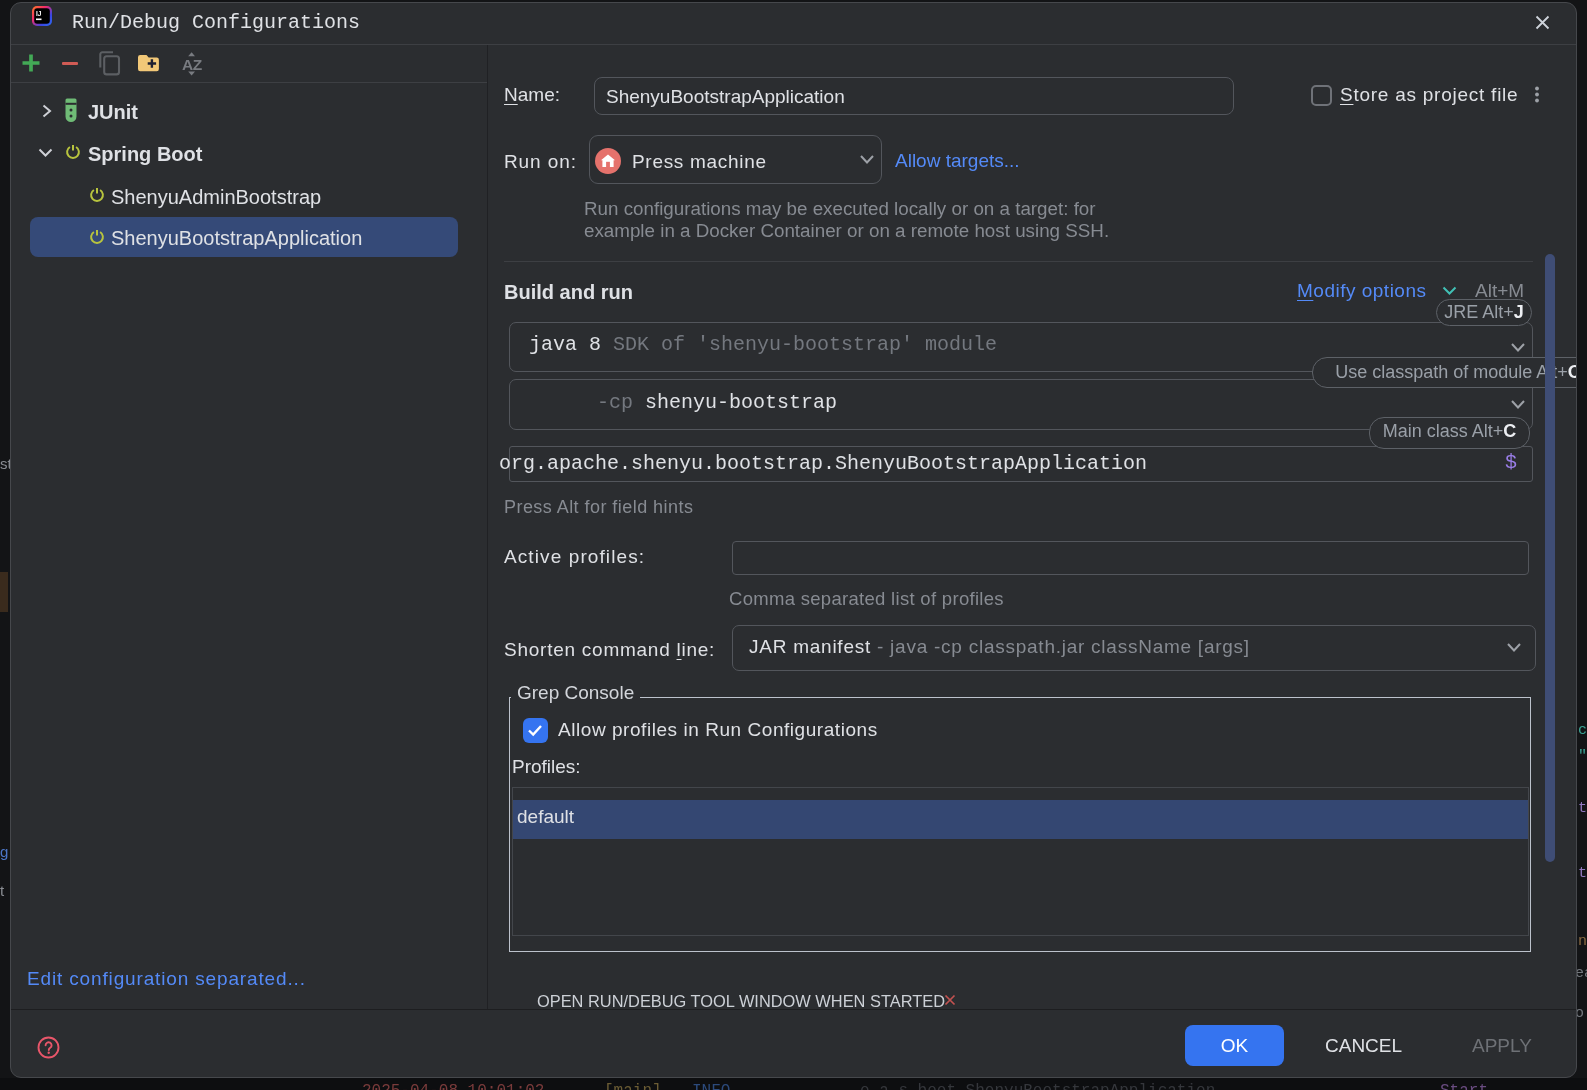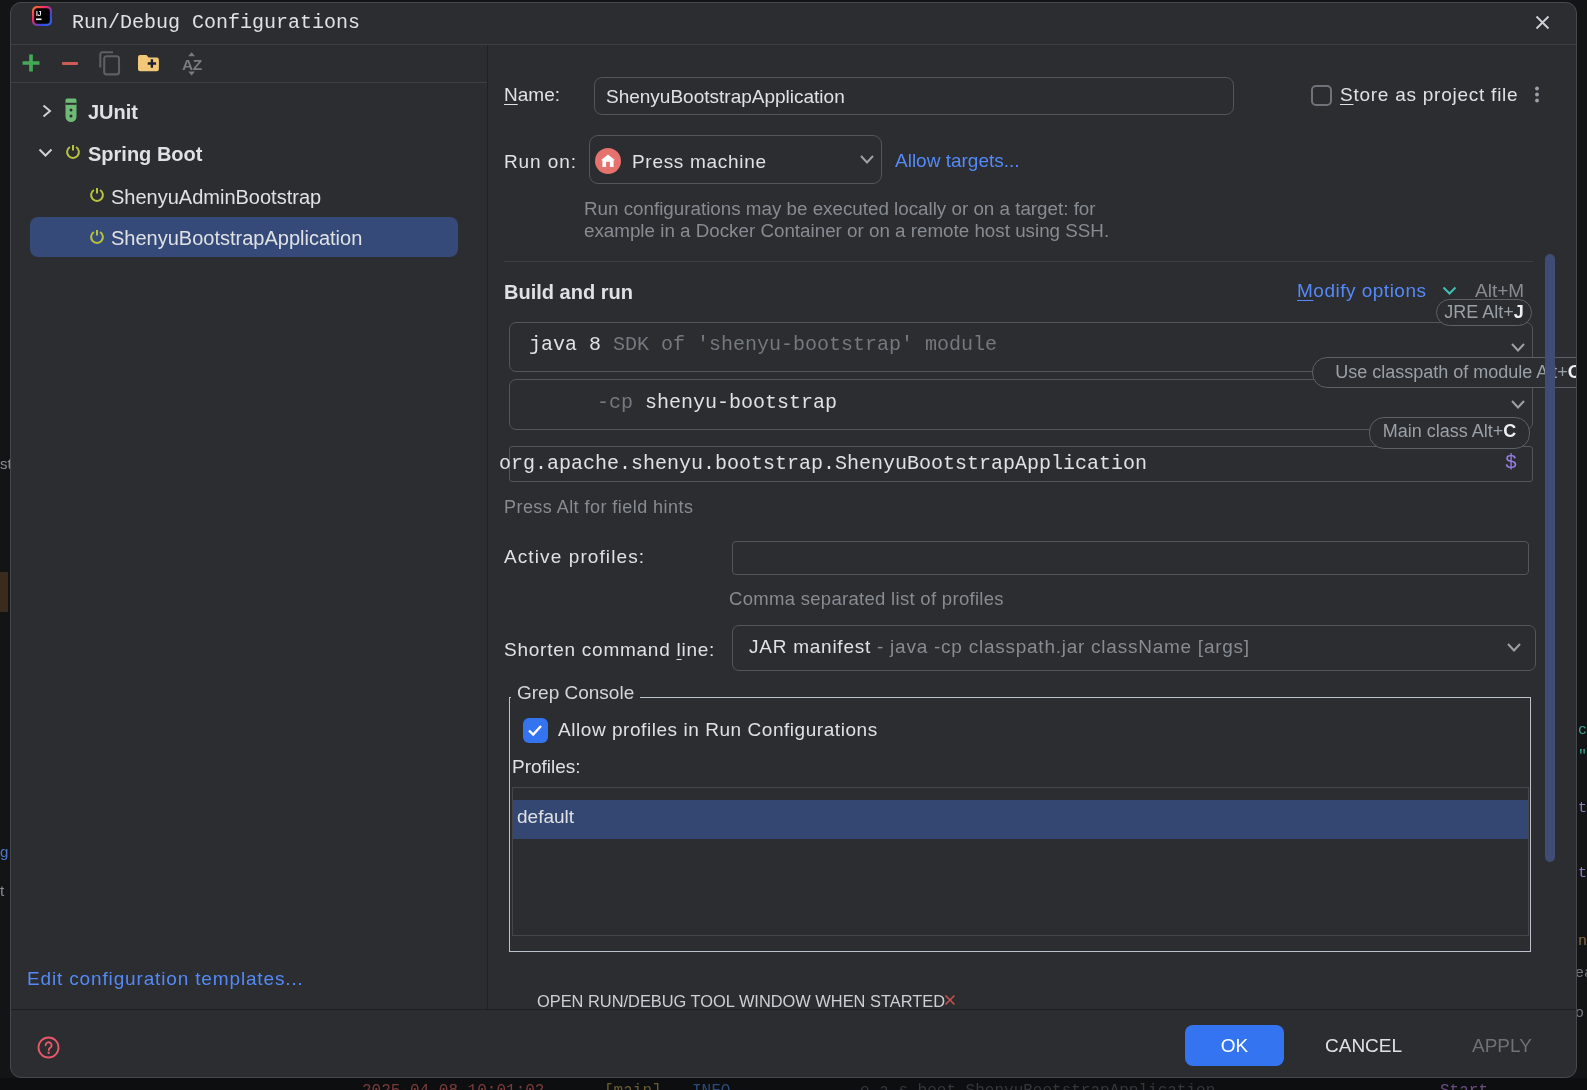--- a/index.html
+++ b/index.html
@@ -114,21 +114,21 @@
   </svg>
   <div class="lbl" style="left:100px;top:183px;font-size:20px;">ShenyuAdminBootstrap</div>
 
   <div class="abs" style="left:19px;top:214px;width:428px;height:40px;background:#354a78;border-radius:8px;"></div>
   <svg class="abs" style="left:78px;top:226px;" width="16" height="16" viewBox="0 0 16 16">
     <path d="M8 1 V6.6" stroke="#b8c43e" stroke-width="2"></path>
     <path d="M4.9 3 A5.9 5.9 0 1 0 11.1 3" stroke="#b8c43e" stroke-width="2" fill="none"></path>
   </svg>
   <div class="lbl" style="left:100px;top:224px;font-size:20px;">ShenyuBootstrapApplication</div>
 
-  <div class="lbl link" style="left:16px;top:965px;font-size:19px;letter-spacing:0.85px;">Edit configuration templates...</div>
+  <div class="lbl link" style="left:16px;top:965px;font-size:19px;letter-spacing:0.85px;">Edit configuration separated...</div>
 
   <div class="lbl" style="left:493px;top:81px;"><u>N</u>ame:</div>
   <div class="inp" style="left:583px;top:74px;width:640px;height:38px;border-radius:8px;"></div>
   <div class="lbl" style="left:595px;top:83px;">ShenyuBootstrapApplication</div>
   <div class="abs" style="left:1300px;top:82px;width:21px;height:21px;border:2px solid #6f7278;border-radius:5px;"></div>
   <div class="lbl" style="left:1329px;top:81px;letter-spacing:0.75px;"><u>S</u>tore as project file</div>
   <svg class="abs" style="left:1522px;top:82px;" width="8" height="22" viewBox="0 0 8 22">
     <circle cx="4" cy="3.5" r="1.9" fill="#9da1a7"></circle>
         <circle cx="4" cy="9.5" r="1.9" fill="#9da1a7"></circle>
         <circle cx="4" cy="15.5" r="1.9" fill="#9da1a7"></circle>

